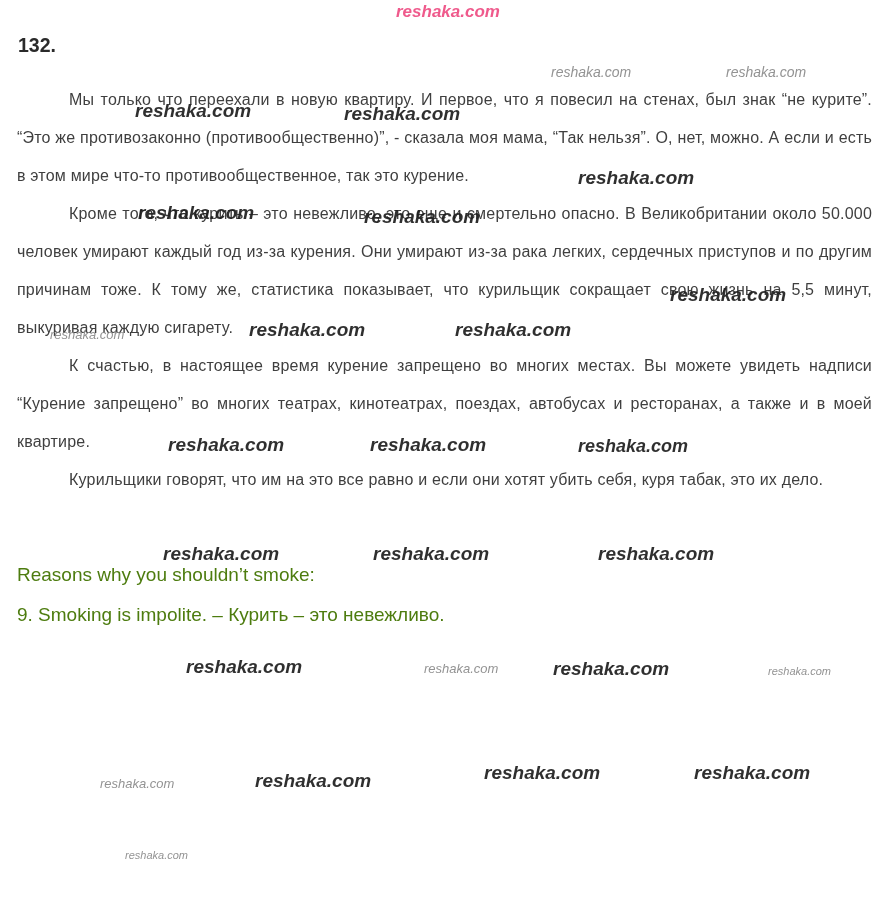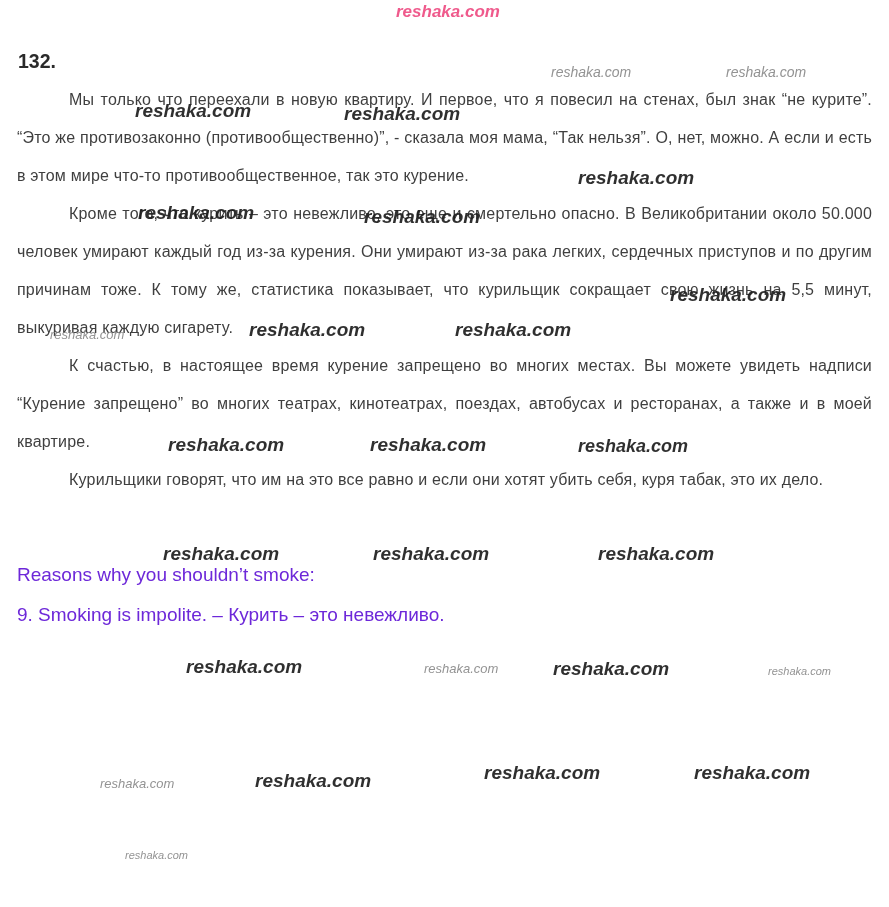--- a/index.html
+++ b/index.html
@@ -24,38 +24,38 @@
     padding-left: 50px;
     font-weight: bold;
     color: #2a2a2a;
     font-size: 19.5px;
     line-height: 39px;
     text-align: justify;
   }
   .task-num {
     position: absolute;
     left: 1px;
-    top: 16px;
+    top: 0;
   }
   
   .body-text {
     margin-top: 55px;
     font-size: 16px;
     line-height: 38px;
     text-align: justify;
     color: #3f3f3f;
     letter-spacing: 0.2px;
   }
   .para { text-indent: 52px; }
   
   .reasons {
     margin-top: 56px;
     font-size: 19px;
     line-height: 39px;
-    color: #6d28d9;
+    color: #4d7c0f;
   }
   .reasons-heading { margin-bottom: 1px; }
   
   #watermark-layer {
     position: absolute;
     inset: 0;
     pointer-events: none;
     font-style: italic;
   }
   .wm {

